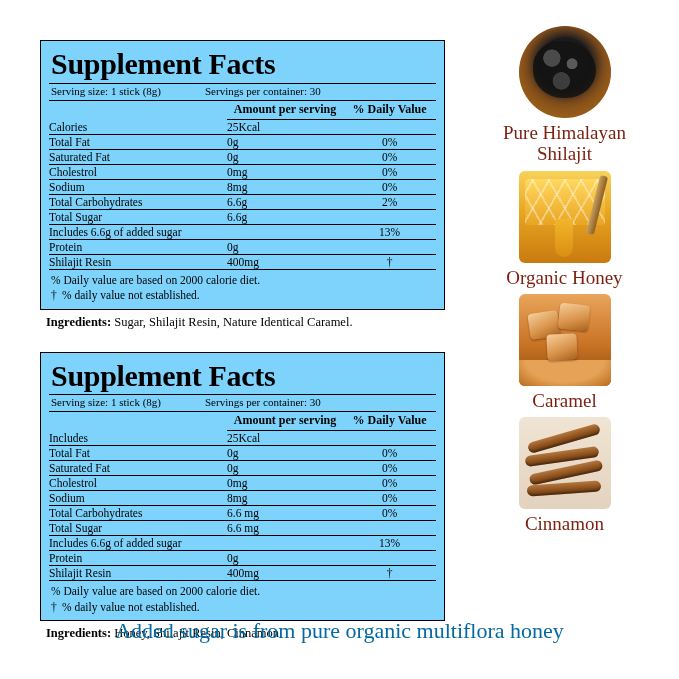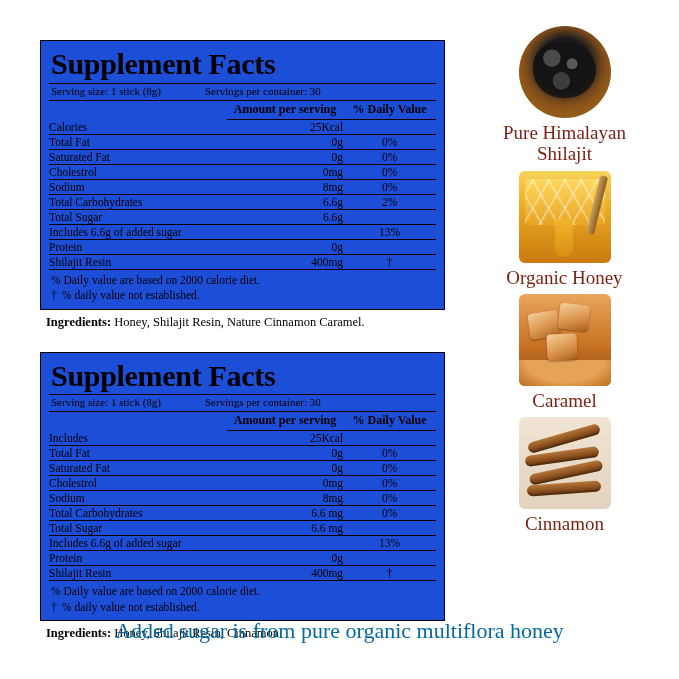--- a/index.html
+++ b/index.html
@@ -24,21 +24,21 @@
   .panels {
     position: absolute;
     left: 40px;
     top: 40px;
     width: 405px;
   }
 
   
   .sf-panel {
     border: 1.5px solid #000;
-    background: #1d4ed8;
+    background: #7dd3fc;
     padding: 6px 8px 4px 8px;
     box-sizing: border-box;
     width: 405px;
   }
   .sf-title {
     font-family: "Liberation Serif", serif;
     font-weight: bold;
     font-size: 30px;
     line-height: 1.02;
     letter-spacing: -0.3px;
@@ -77,21 +77,21 @@
   table.sf-table thead th.c-amt  { width: 30%; }
   table.sf-table thead th.c-dv   { width: 24%; }
 
   table.sf-table tbody td {
     border-bottom: 0.7px solid #000;
   }
   table.sf-table tbody tr:last-child td {
     border-bottom: 1.2px solid #000;
   }
   td.c-name { text-align: left; padding-left: 2px; }
-  td.c-amt  { text-align: right; font-family: Liberation Serif, serif; }
+  td.c-amt  { text-align: left; font-family: Liberation Serif, serif; }
   td.c-dv   { text-align: center; }
   td.indent { padding-left: 16px; }
 
   .sf-foot {
     font-size: 11.5px;
     line-height: 1.35;
     padding: 3px 2px 1px 2px;
   }
   .sf-foot .dag { display: inline-block; width: 11px; }
 
@@ -305,21 +305,21 @@
       <div class="sf-foot">
         <div>% Daily value are based on 2000 calorie diet.</div>
         <div>
           <span class="dag">†</span><span>% daily value not established.</span>
         </div>
       </div>
     </div>
 
     <div class="ingredients">
       <b>Ingredients:</b>
-      <span>Honey, Shilajit Resin, Nature Cinnamon Caramel.</span>
+      <span>Sugar, Shilajit Resin, Nature Identical Caramel.</span>
     </div>
 
     <div class="panel-gap"></div>
 
     <div class="sf-panel">
       <div class="sf-title">Supplement Facts</div>
       <div class="sf-rule-heavy"></div>
       <div class="sf-serving">
         <span class="ss-size">Serving size: 1 stick (8g)</span>
         <span class="ss-count">Servings per container: 30</span>

